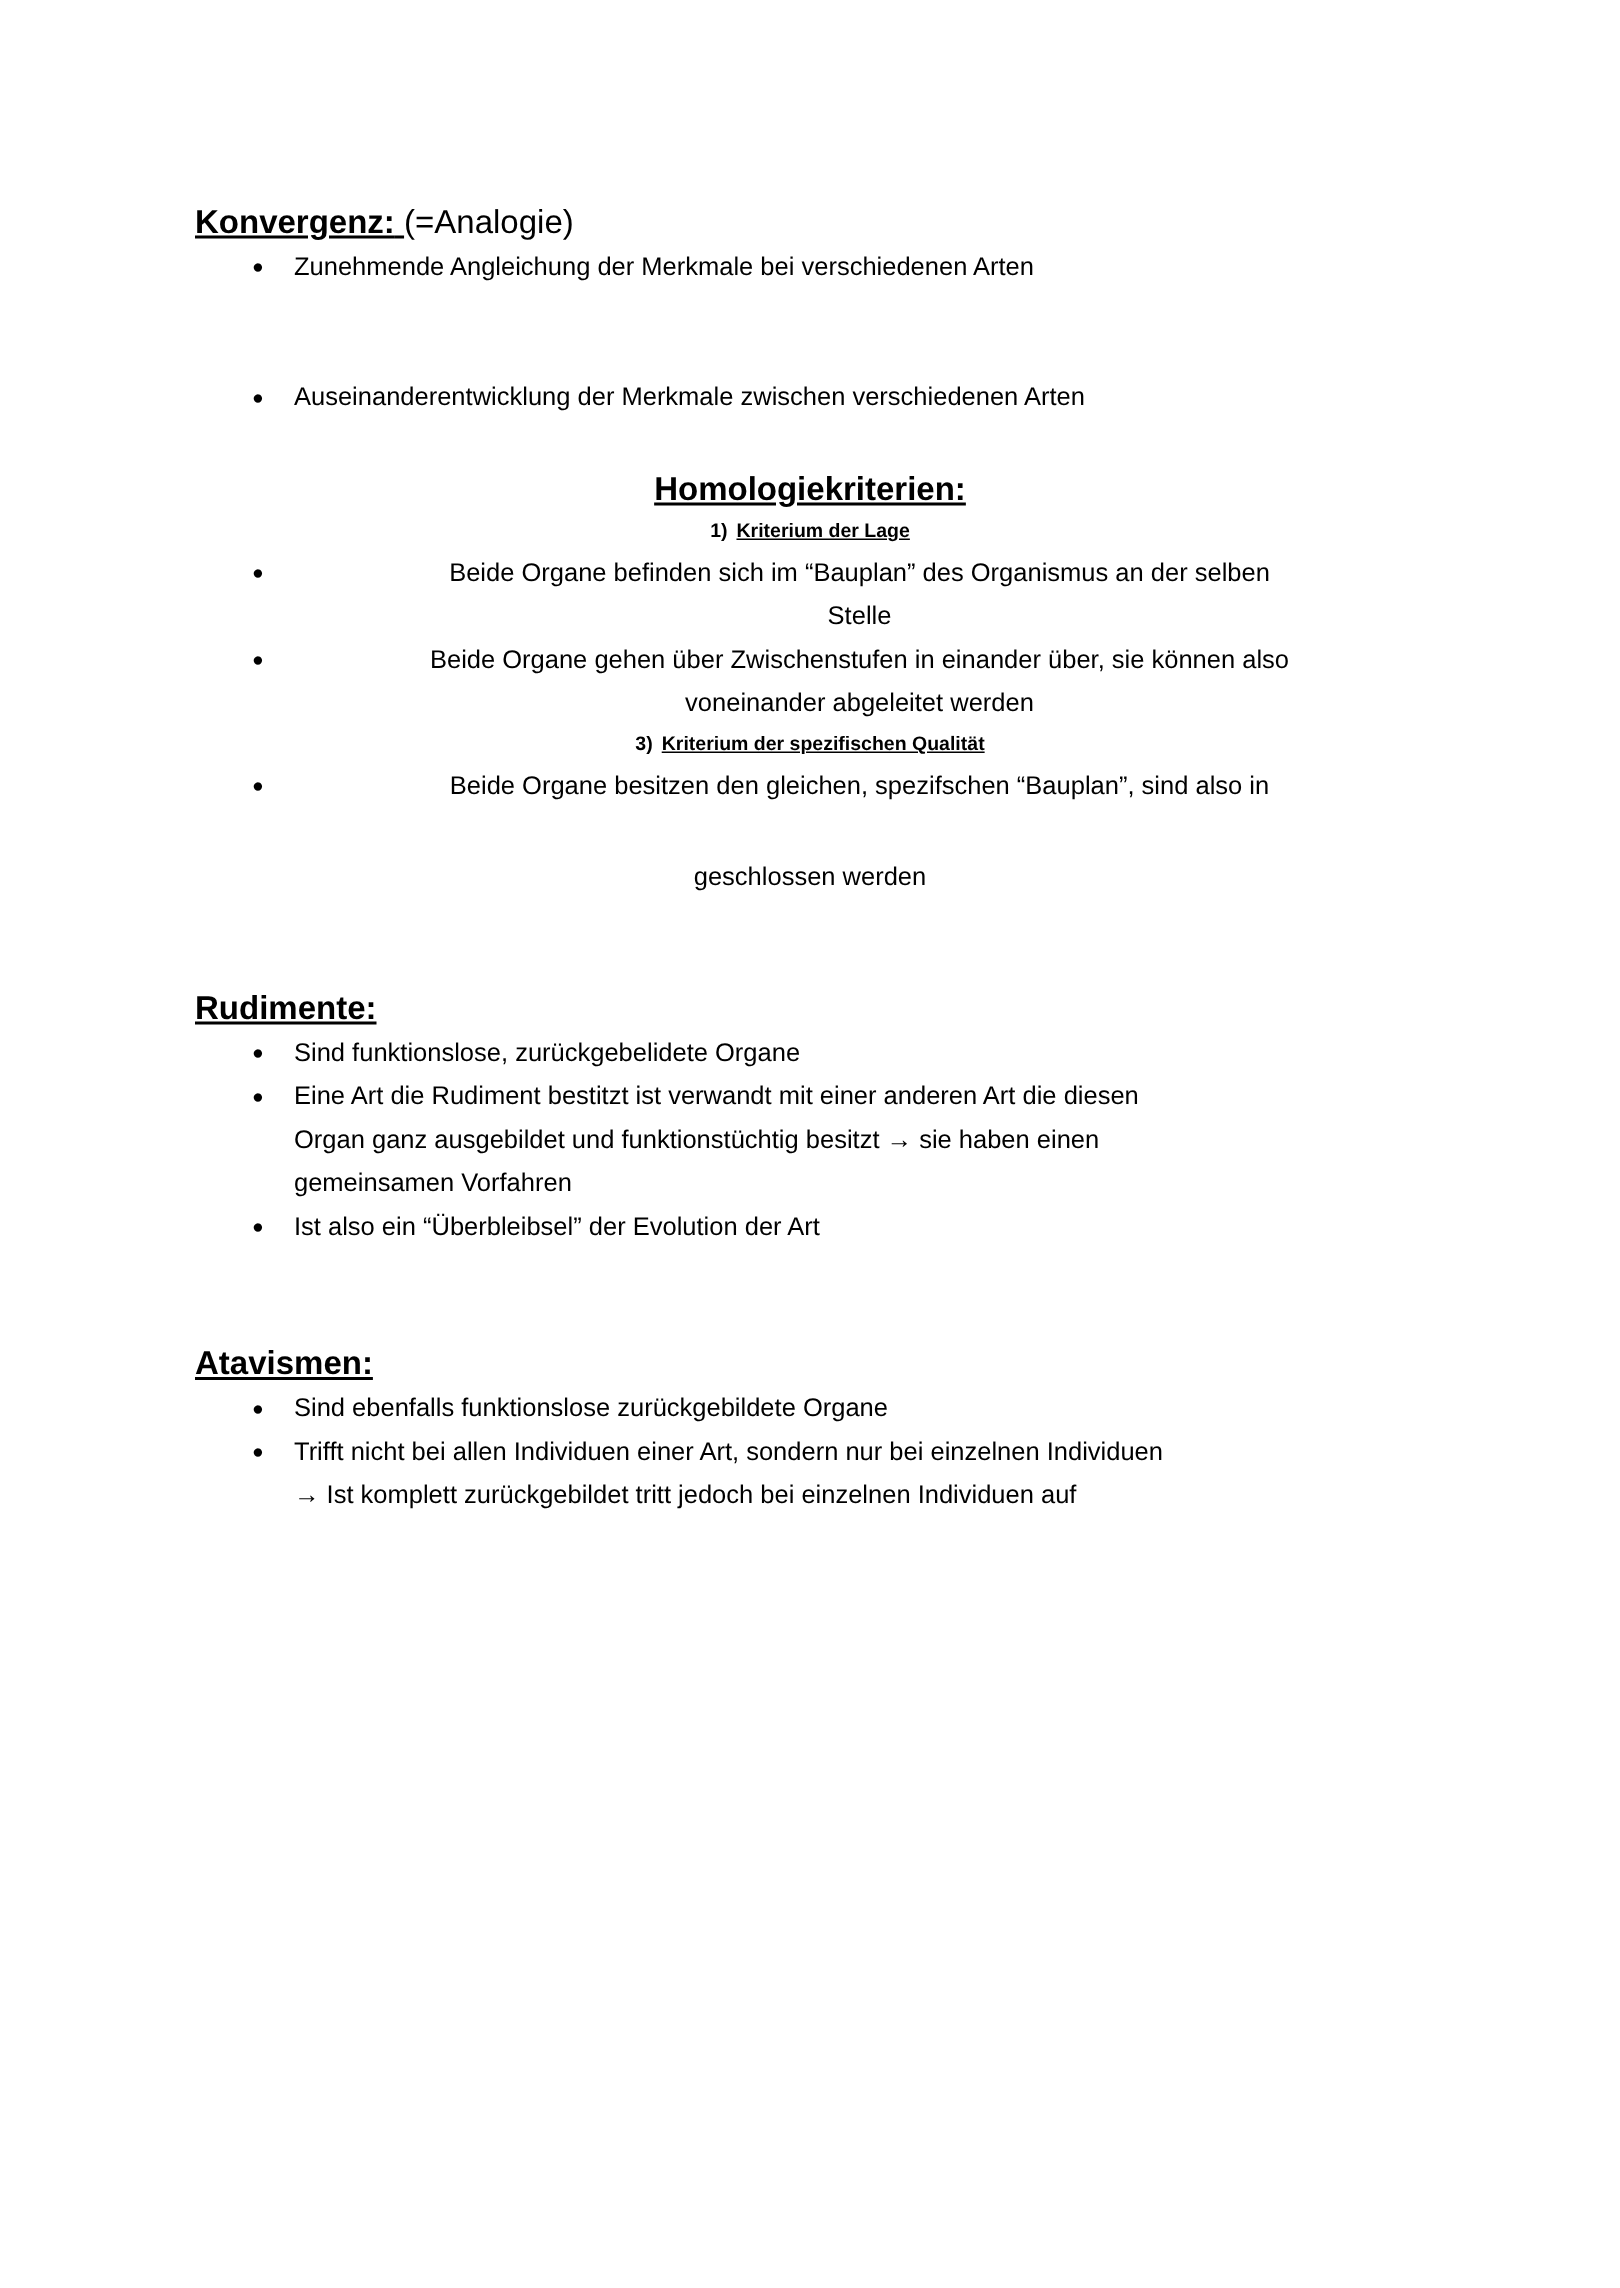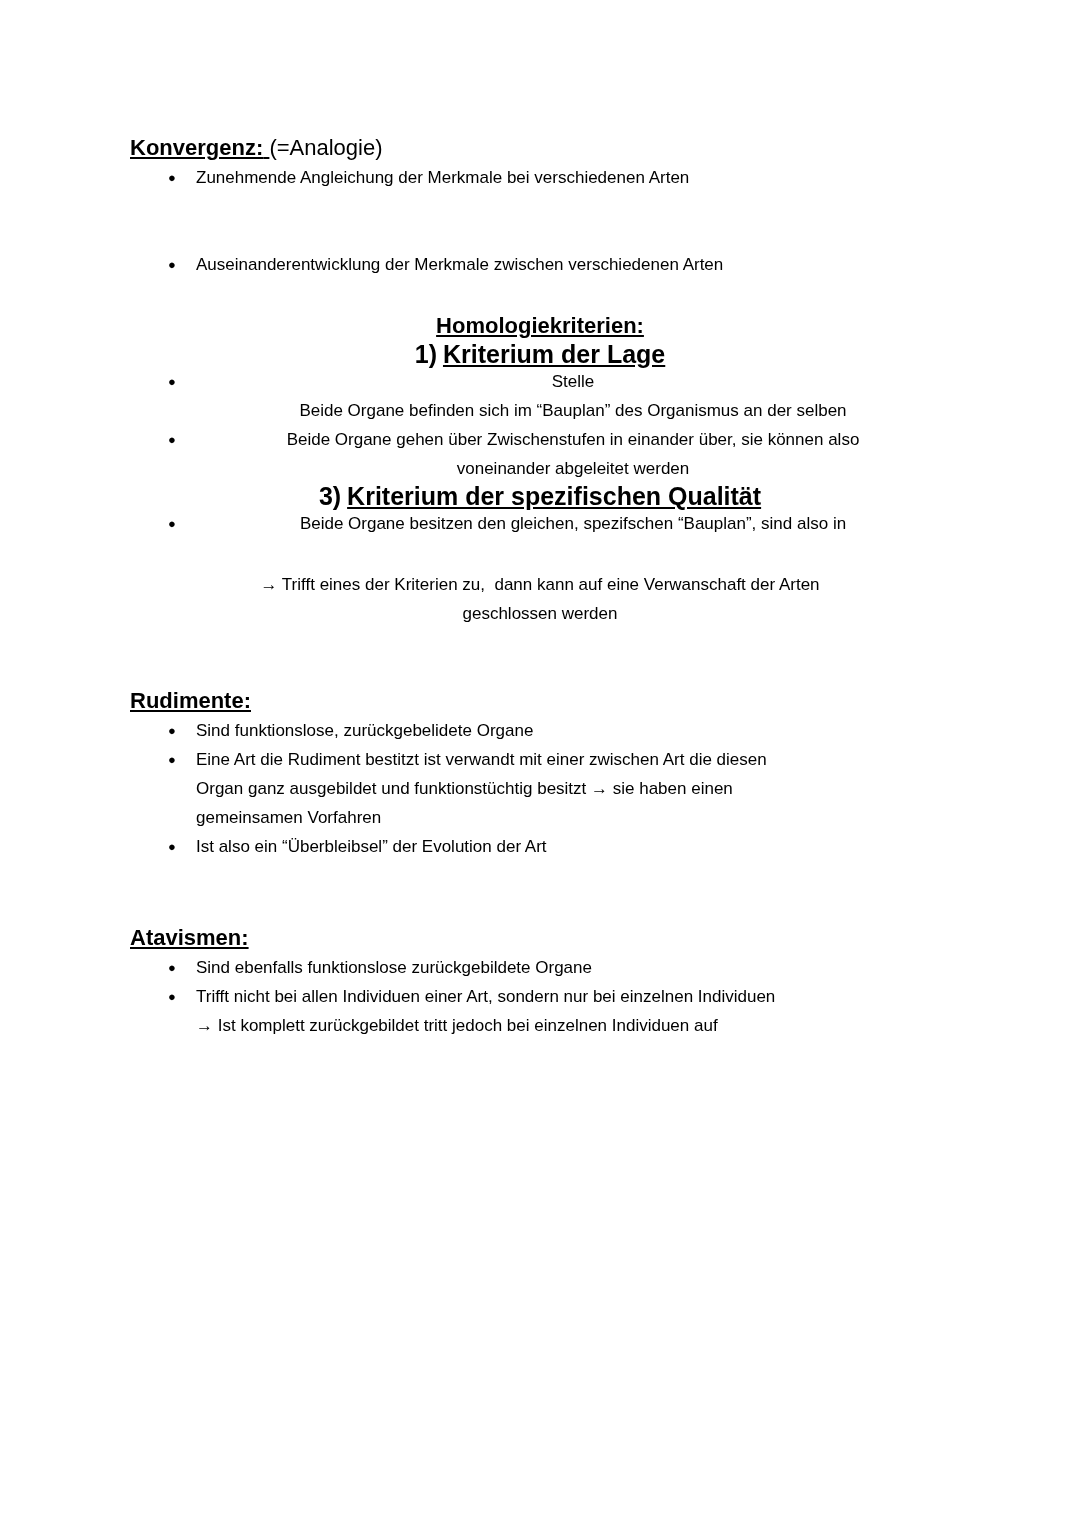--- a/index.html
+++ b/index.html
@@ -35,21 +35,21 @@
   
   .hu.trail::after {
     content: "\00a0";
   }
   .hsuffix {
     font-weight: normal;
     text-decoration: none;
   }
   h3.subheading {
     margin: 0;
-    font-size: 25px;
+    font-size: 13px;
     line-height: 26px;
     font-weight: bold;
   }
   h3.subheading .num {
     margin-right: 6px;
     text-decoration: none;
   }
   ul.bullets {
     margin: 0;
     padding: 0;
@@ -107,53 +107,52 @@
       </li>
     </ul>
   </section>
 
   <section class="sec-homologie">
     <h1 class="heading"><span class="hu">Homologiekriterien:</span></h1>
 
     <h3 class="subheading sub-1"><span class="num">1)</span><span class="hu">Kriterium der Lage</span></h3>
     <ul class="bullets mt-ul-sm">
       <li>
+        <span class="line">Beide Organe befinden sich im “Bauplan” des Organismus an der selben</span>
         <span class="line">Stelle</span>
-        <span class="line">Beide Organe befinden sich im “Bauplan” des Organismus an der selben</span>
       </li>
     </ul>
 
     <ul class="bullets mt-ul-sm">
       <li>
         <span class="line">Beide Organe gehen über Zwischenstufen in einander über, sie können also</span>
         <span class="line">voneinander abgeleitet werden</span>
       </li>
     </ul>
 
     <h3 class="subheading sub-3"><span class="num">3)</span><span class="hu">Kriterium der spezifischen Qualität</span></h3>
     <ul class="bullets mt-ul-sm">
       <li>
         <span class="line">Beide Organe besitzen den gleichen, spezifschen “Bauplan”, sind also in</span>
       </li>
     </ul>
 
     <p class="para conclusion">
-      <span class="line">→ Trifft eines der Kriterien zu,  dann kann auf eine Verwanschaft der Arten</span>
       <span class="line">geschlossen werden</span>
     </p>
   </section>
 
   <section class="sec-rudimente">
     <h1 class="heading"><span class="hu">Rudimente:</span></h1>
     <ul class="bullets mt-ul-sm">
       <li>
         <span class="line">Sind funktionslose, zurückgebelidete Organe</span>
       </li>
       <li>
-        <span class="line">Eine Art die Rudiment bestitzt ist verwandt mit einer zwischen Art die diesen</span>
+        <span class="line">Eine Art die Rudiment bestitzt ist verwandt mit einer anderen Art die diesen</span>
         <span class="line">Organ ganz ausgebildet und funktionstüchtig besitzt → sie haben einen</span>
         <span class="line">gemeinsamen Vorfahren</span>
       </li>
       <li>
         <span class="line">Ist also ein “Überbleibsel” der Evolution der Art</span>
       </li>
     </ul>
   </section>
 
   <section class="sec-atavismen">

